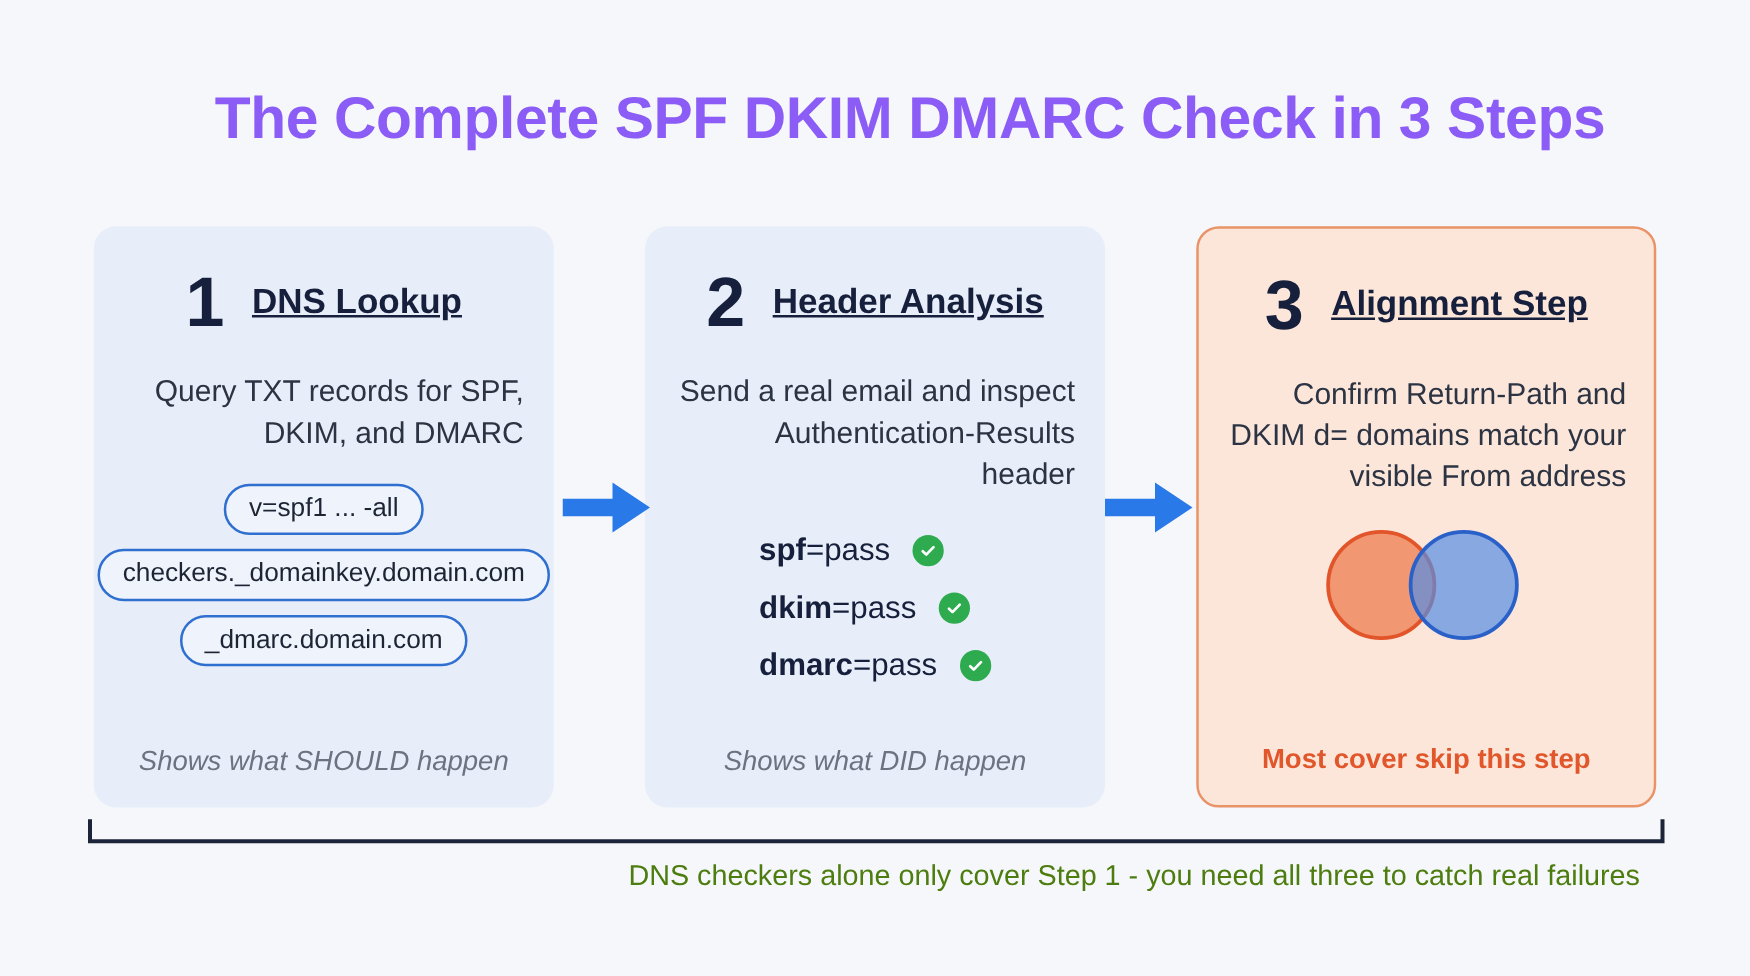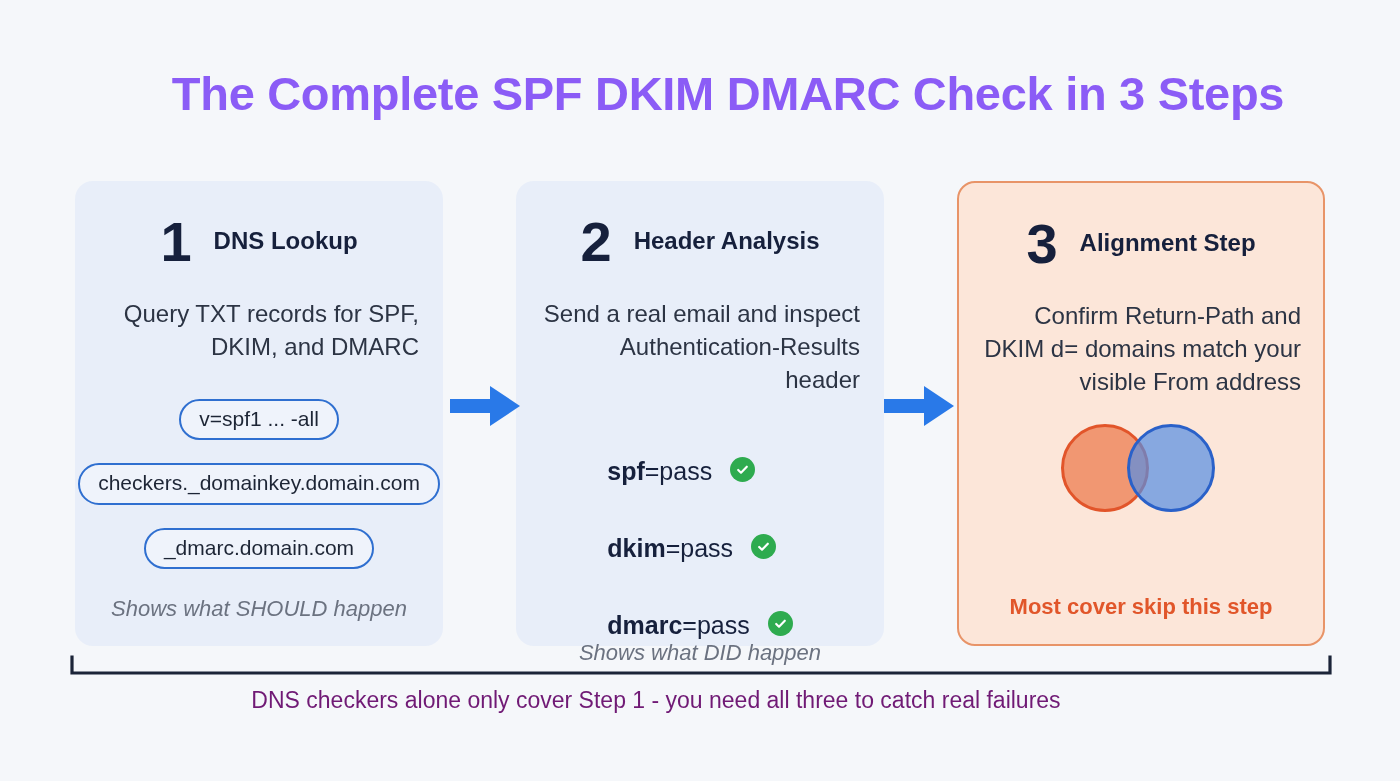--- a/index.html
+++ b/index.html
@@ -81,25 +81,26 @@
   .card-num {
     font-size: 56px;
     font-weight: bold;
     color: #16203c;
     line-height: 1;
     position: relative;
     top: 1px;
   }
 
   .card-title {
-    font-size: 24px;
+    font-size: 28px;
     font-weight: bold;
     color: #16203c;
     line-height: 1.1;
     white-space: nowrap;
+    text-decoration: underline;
   }
 
   .card-desc {
     margin-top: 22px;
     font-size: 24px;
     line-height: 1.38;
     color: #2c3444;
     text-align: right;
     max-width: 320px;
   }
@@ -134,37 +135,35 @@
 
   .pill {
     border: 2px solid #2f6fd0;
     border-radius: 999px;
     padding: 5px 18px 6px 18px;
     font-size: 21px;
     color: #1d2535;
     background: rgba(255,255,255,0.30);
     white-space: nowrap;
     line-height: 1.25;
-    margin-top: 12px;
   }
 
   
   .auth-list {
     margin-top: 30px;
     display: flex;
     flex-direction: column;
     gap: 17px;
     align-items: flex-start;
   }
 
   .auth-row {
     display: flex;
-    align-items: flex-start;
+    align-items: center;
     gap: 18px;
-    margin-top: 31px;
   }
 
   .auth-text {
     font-size: 25px;
     color: #16203c;
     white-space: nowrap;
   }
 
   .auth-text b {
     font-weight: bold;
@@ -229,23 +228,23 @@
     top: 655px;
     width: 1262px;
     height: 22px;
   }
 
   .caption {
     position: absolute;
     top: 687px;
     left: 0;
     width: 1312px;
-    text-align: center;
+    text-align: right;
     font-size: 23px;
-    color: #701a75;
+    color: #4d7c0f;
     white-space: nowrap;
   }
 </style>
 </head>
 <body>
 
 <div class="page">
 
   <div class="title">The Complete SPF DKIM DMARC Check in 3 Steps</div>
 

